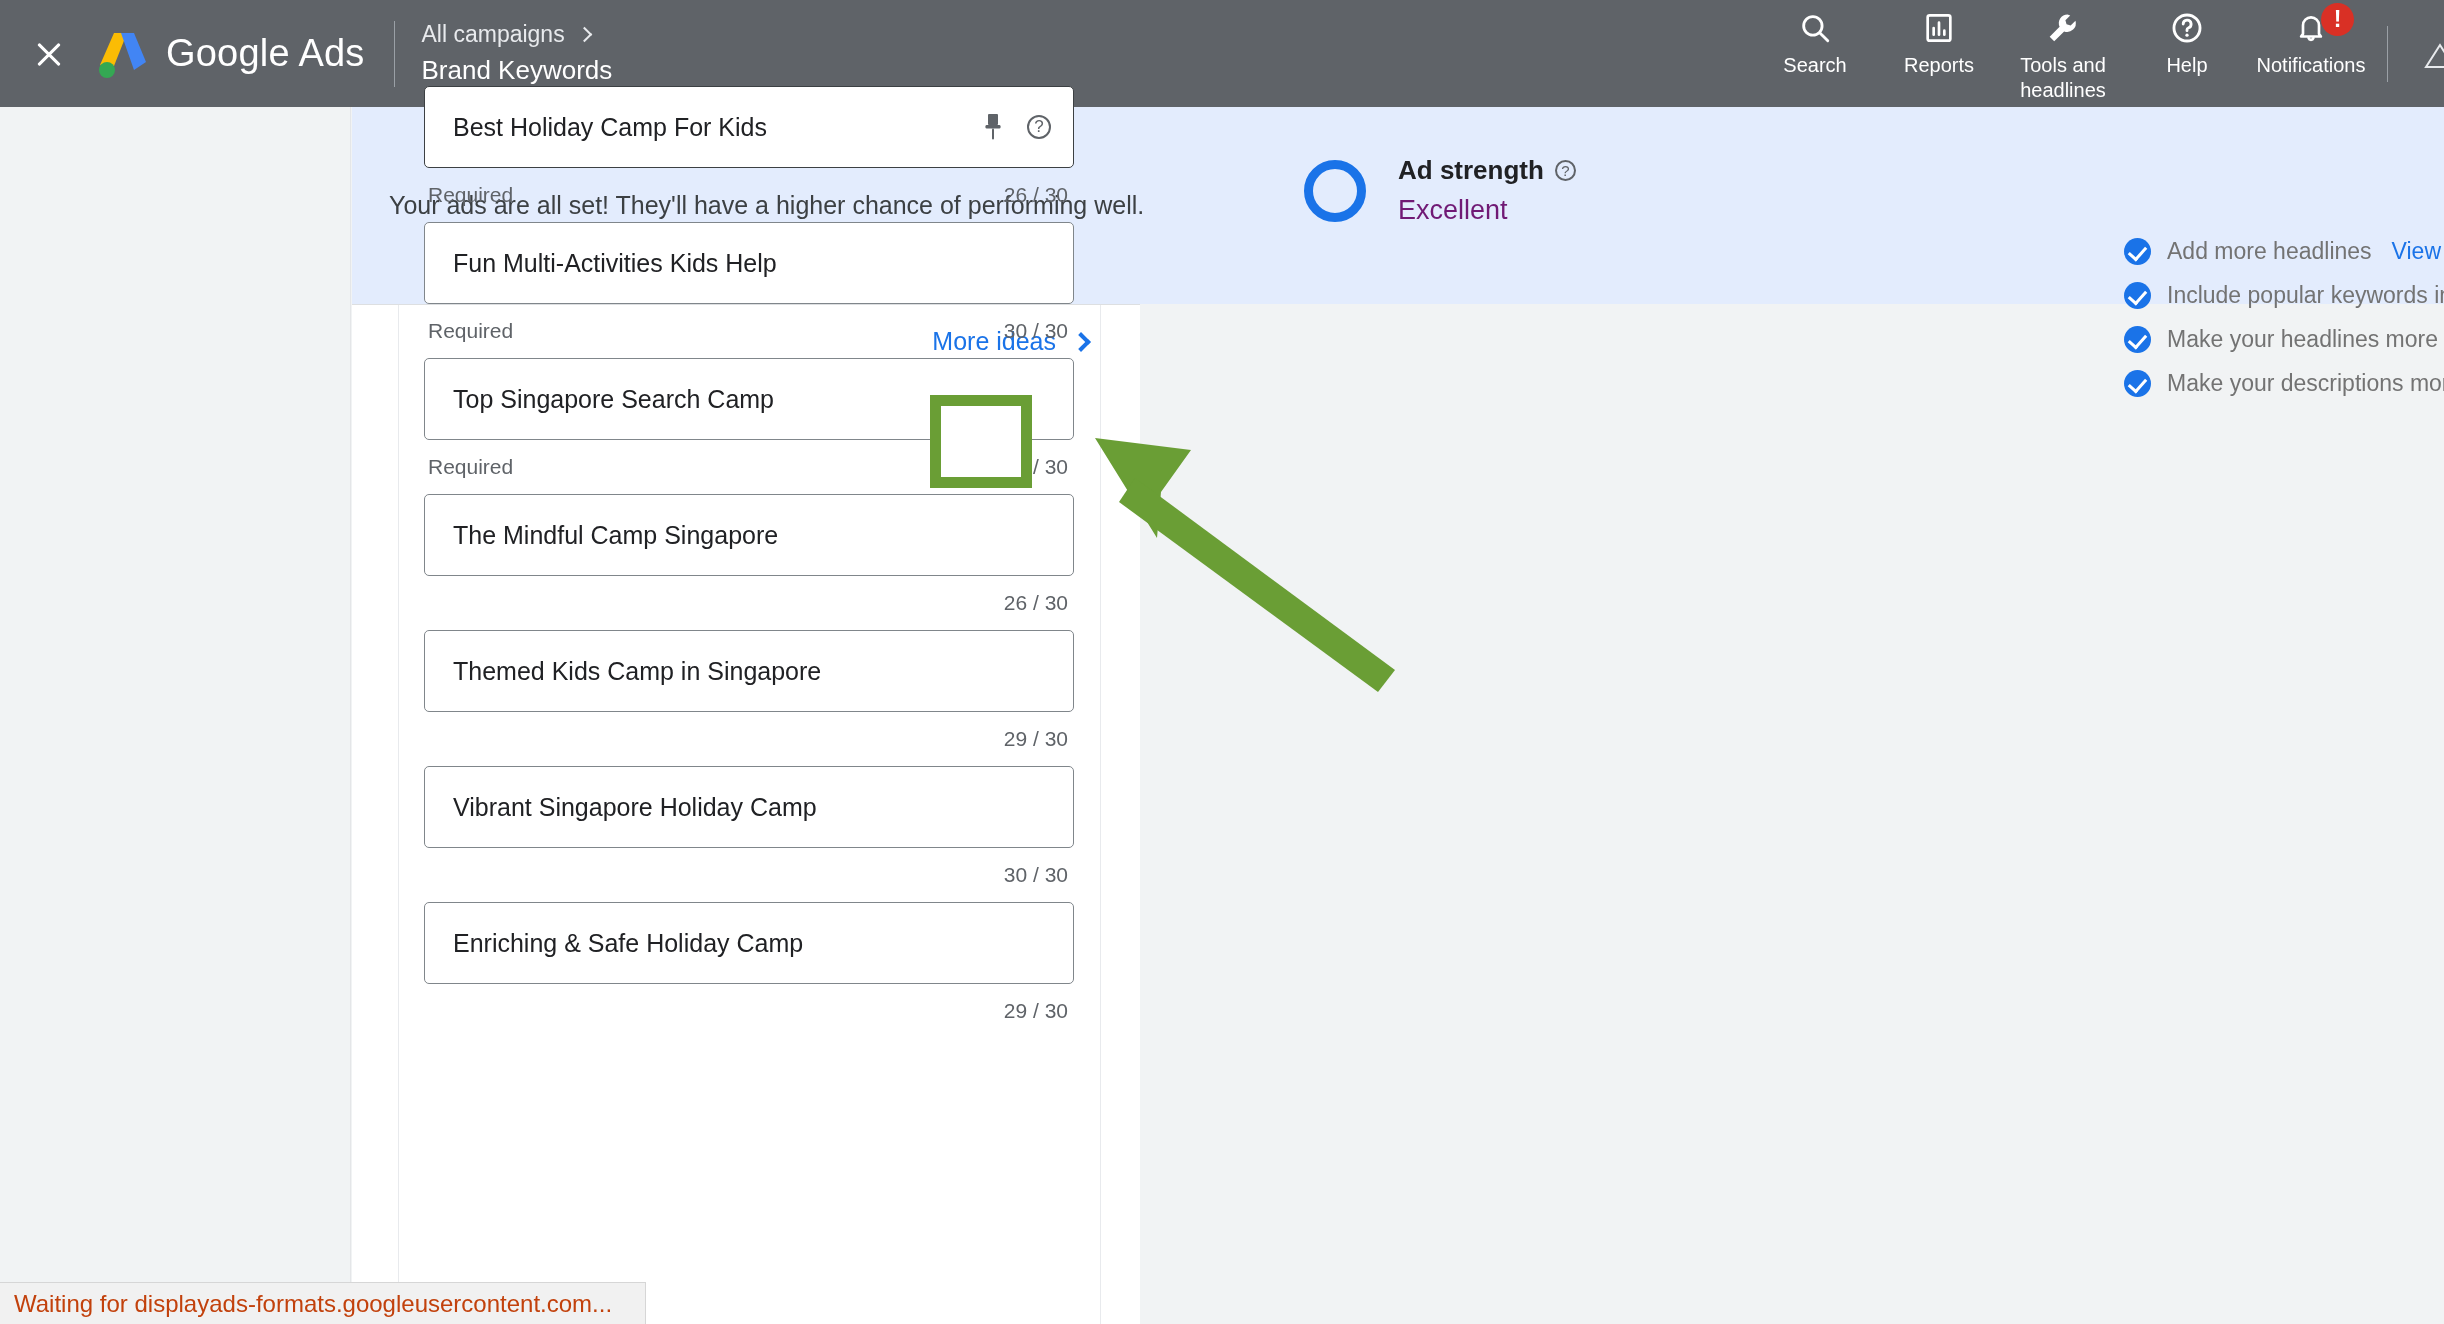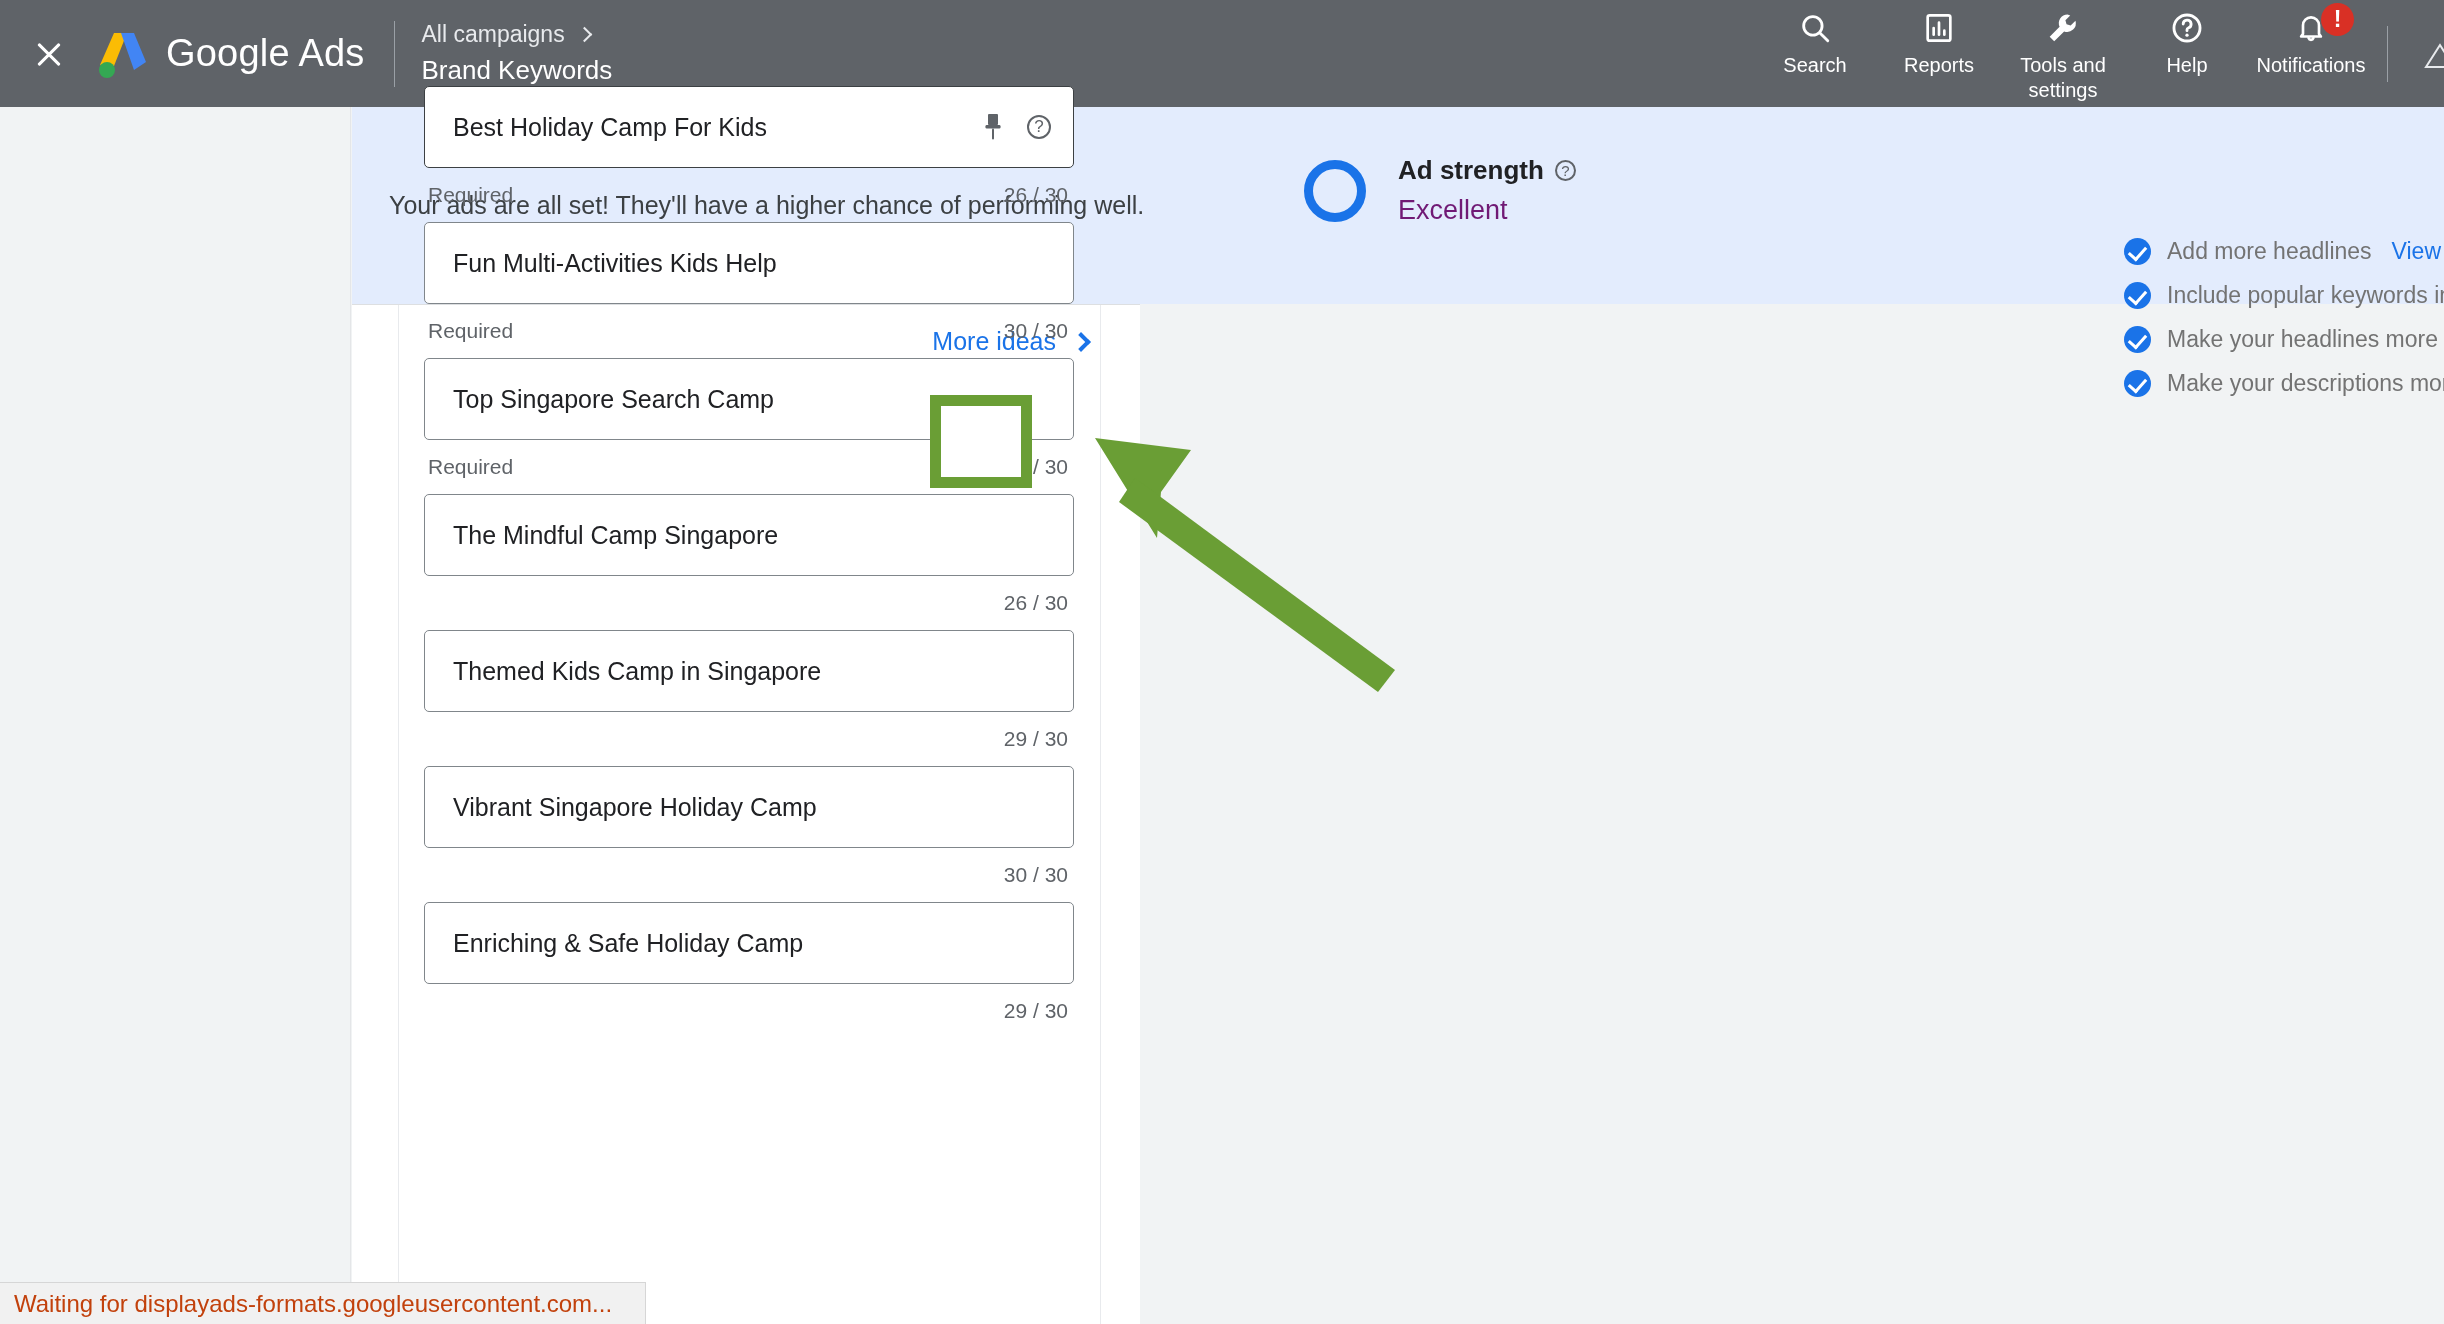--- a/index.html
+++ b/index.html
@@ -294,21 +294,21 @@
       <span class="lbl">Reports</span>
     </div>
 
     <div class="nav-item">
       <span class="ico">
         <svg width="34" height="34" viewBox="0 0 24 24" fill="#ffffff">
           <path d="M15.2 2.4a6.2 6.2 0 0 0-5.6 8.8L2.6 18.2l3.2 3.2 7-7a6.2 6.2 0 0 0 8-7.6l-3.4 3.4-2.9-.8-.8-2.9 3.4-3.4a6.3 6.3 0 0 0-1.9-.7z"></path>
         </svg>
       </span>
       <span class="lbl">Tools and
-settings</span>
+headlines</span>
     </div>
 
     <div class="nav-item">
       <span class="ico">
         <svg width="34" height="34" viewBox="0 0 24 24" fill="none" stroke="#ffffff" stroke-width="2">
           <circle cx="12" cy="12" r="9.2"></circle>
           <path d="M9.3 9.2a2.8 2.8 0 1 1 3.5 2.8c-.6.2-.8.7-.8 1.3v.6" stroke-linecap="round"></path>
           <circle cx="12" cy="17.1" r="1.15" fill="#ffffff" stroke="none"></circle>
         </svg>
       </span>

